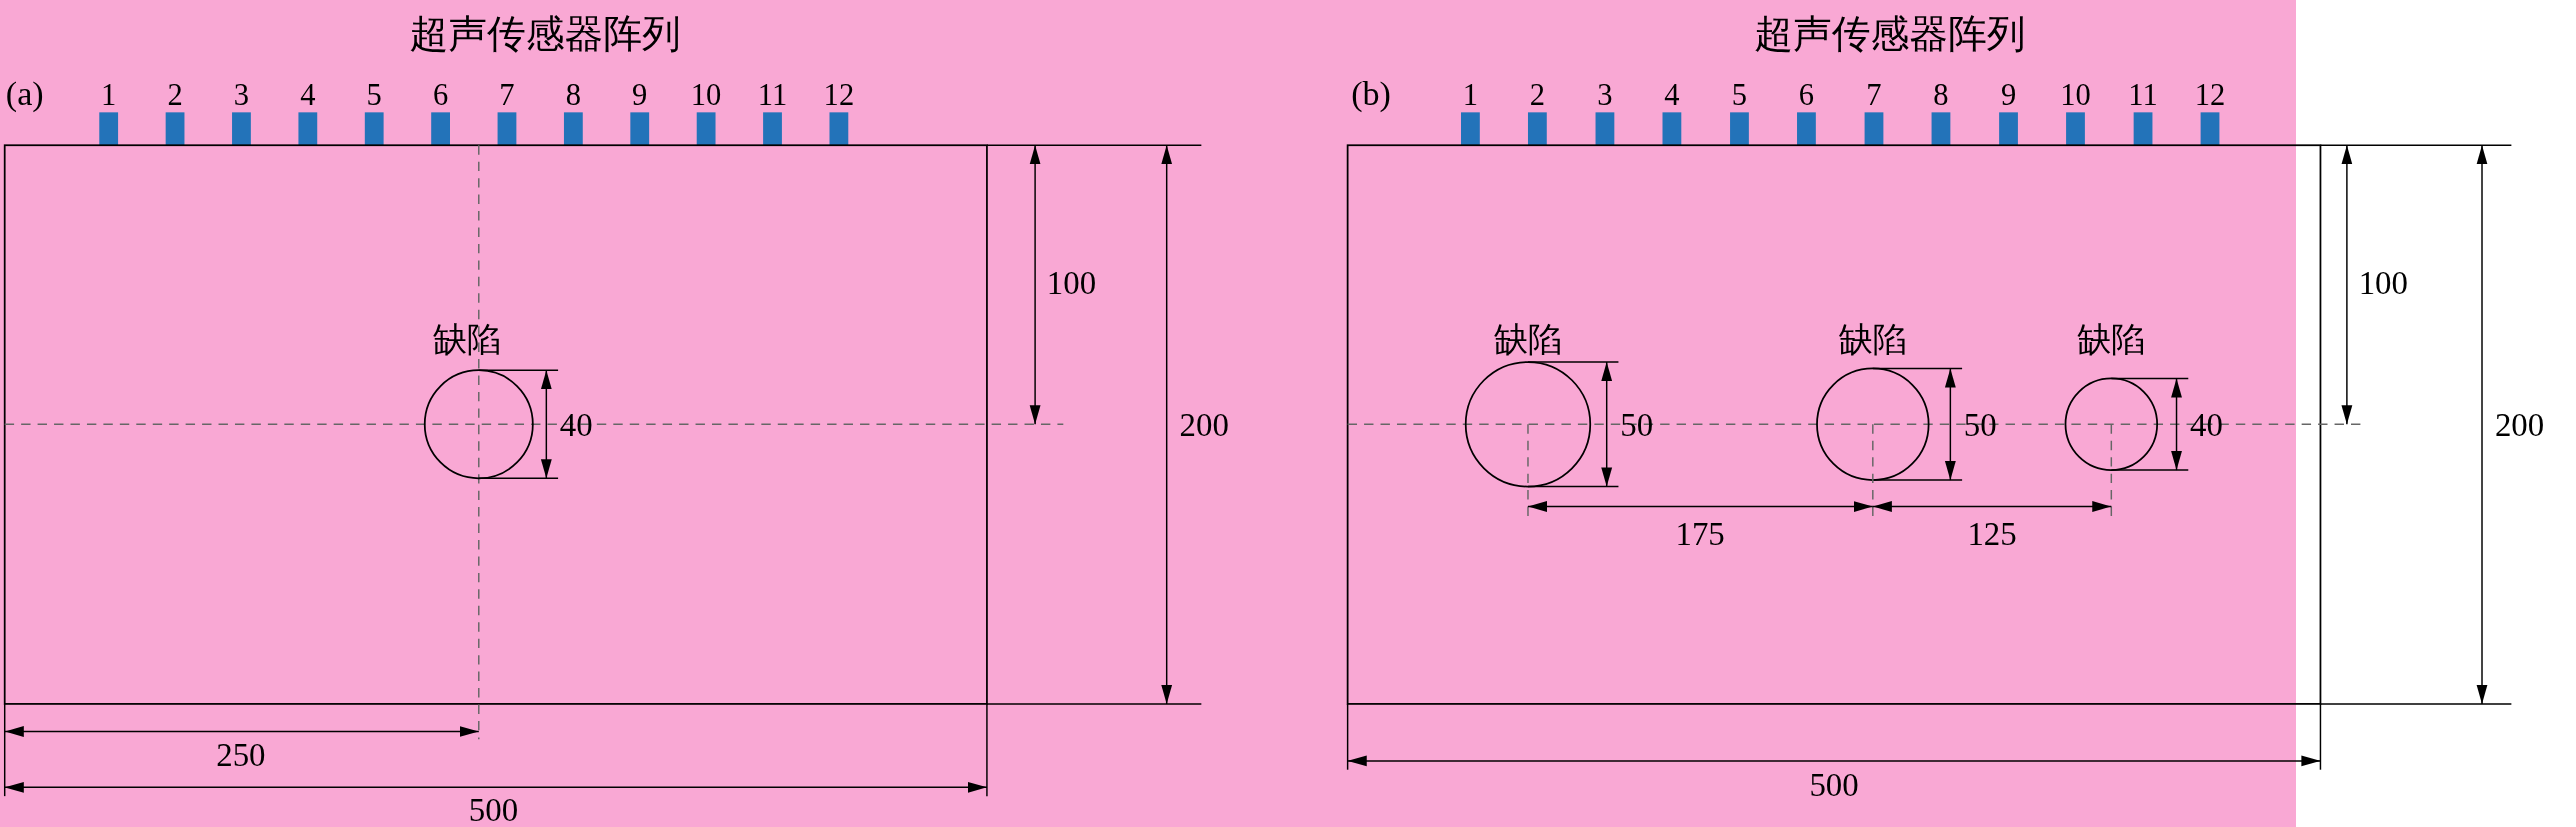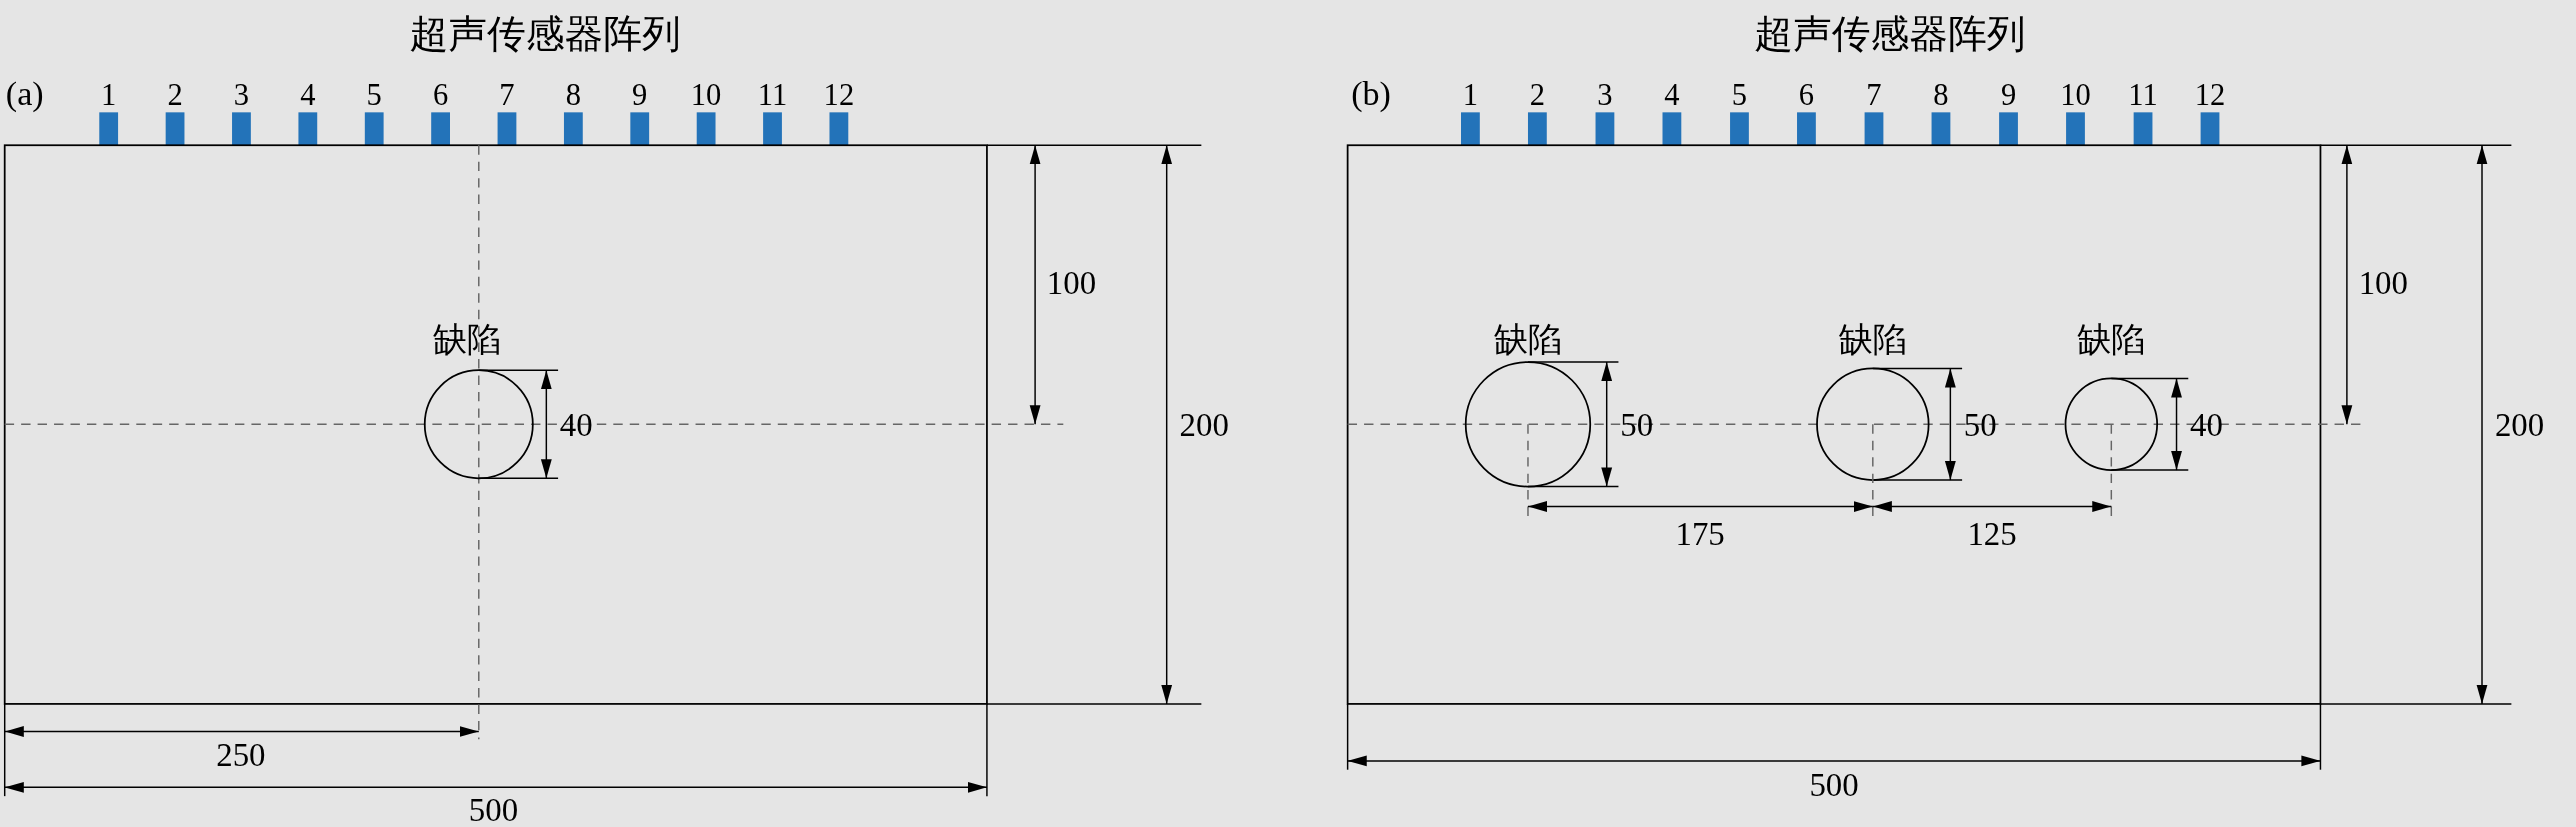--- a/index.html
+++ b/index.html
@@ -1,16 +1,16 @@
 <!DOCTYPE html>
 <html style="font-size:9.4px"><head>
 <meta charset="utf-8">
 <style>
   html,body{margin:0;padding:0;background:#ffffff;}
-  .stage{width:2576px;height:828px;position:relative;background:#e5e5e5;}
+  .stage{width:2296px;height:828px;position:relative;background:#f9a8d4;}
   svg{display:block;}
   text{font-family:"Liberation Serif","DejaVu Serif",serif;fill:#000;}
   .t-title{font-size:66px;}
   .t-panel{font-size:58px;}
   .t-num{font-size:52px;}
   .t-dim{font-size:56px;}
   .t-cn{font-size:58px;}
   .ln{stroke:#000;stroke-width:3;fill:none;}
   .thin{stroke:#000;stroke-width:2.5;fill:none;}
   .dash{stroke:#666;stroke-width:2.5;stroke-dasharray:16 12;fill:none;}

